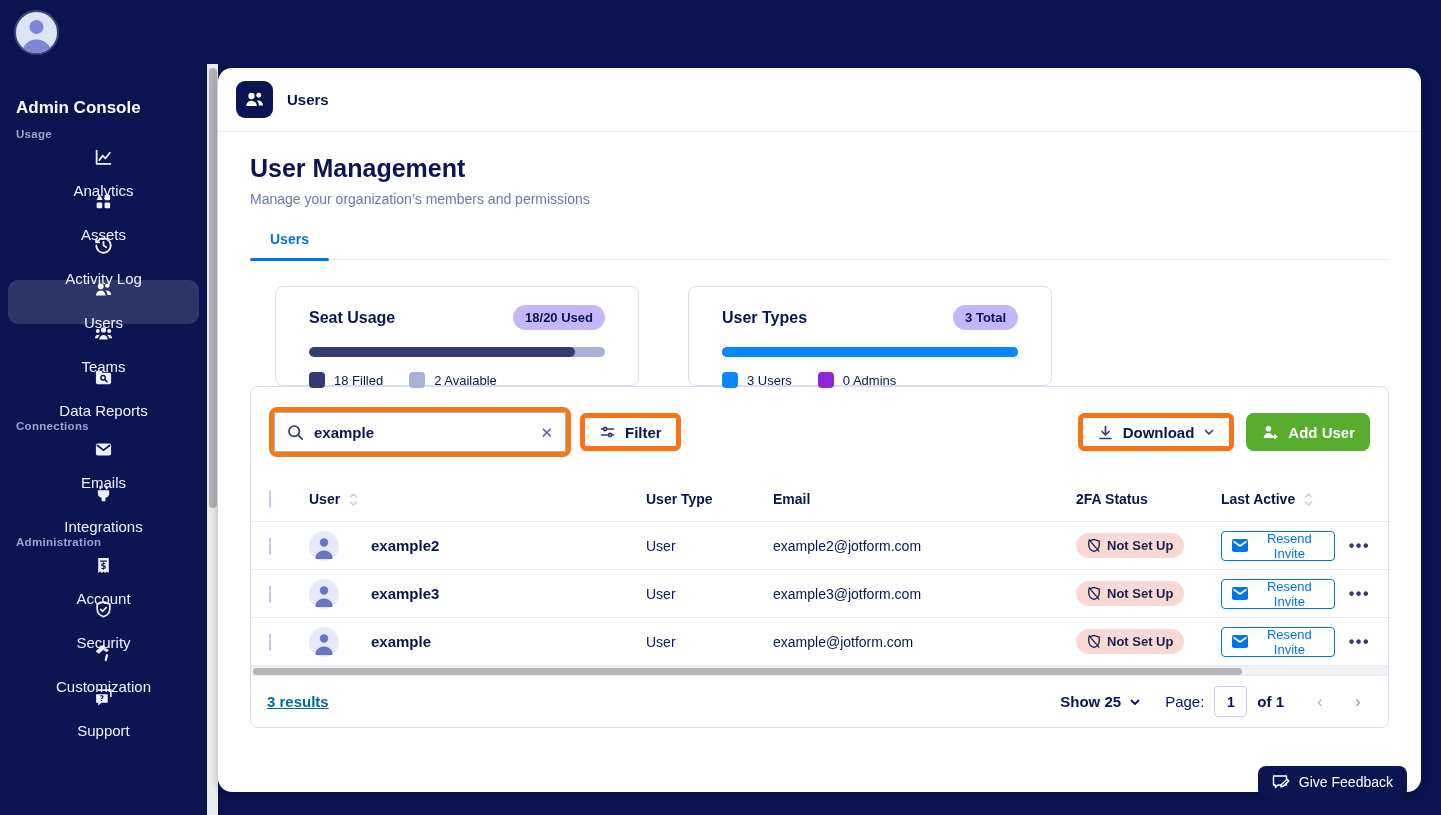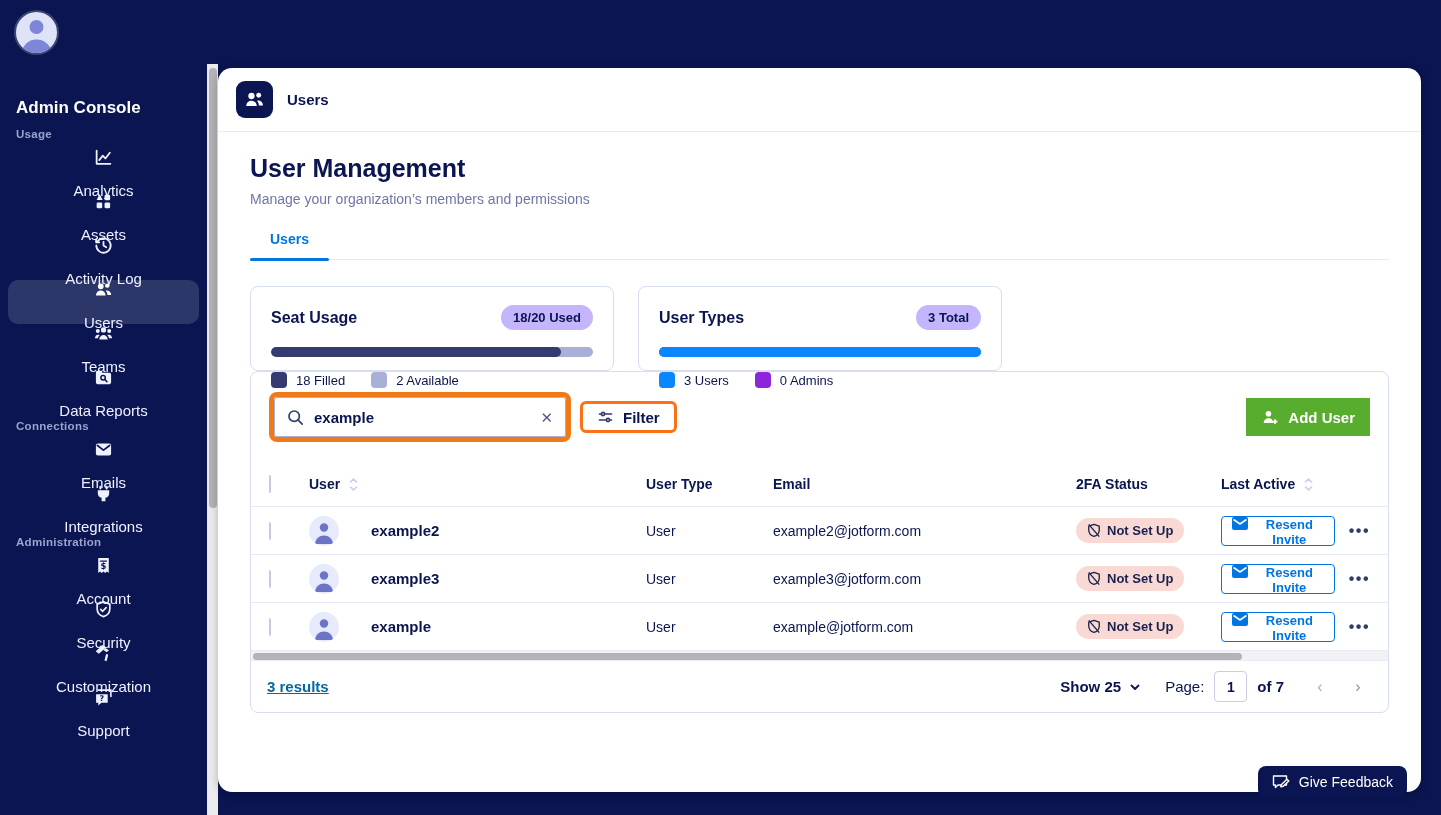--- a/index.html
+++ b/index.html
@@ -36,21 +36,21 @@
   .content { padding:22px 32px 0; }
   .page-title { font-size:25px; font-weight:800; color:#0a1551; }
   .page-subtitle { margin-top:8px; font-size:14px; color:#6f76a7; }
 
   .tabs { margin-top:24px; border-bottom:1px solid #e7eaf5; display:flex; }
   .tab { padding:0 20px 12px; font-size:14px; font-weight:700; color:#0075e3; position:relative; cursor:pointer; }
   .tab.active::after { content:""; position:absolute; left:0; right:0; bottom:-2px; height:3px; background:#0075e3; border-radius:2px; }
 
   
   .stats { margin-top:26px; display:flex; gap:24px; }
-  .stat-card { width:364px; height:85px; border:1px solid #d9ddf0; border-radius:8px; padding:18px 20px; }
+  .stat-card { width:364px; height:100px; border:1px solid #d9ddf0; border-radius:8px; padding:18px 33px;margin-left:25px; }
   .stat-head { display:flex; align-items:center; justify-content:space-between; }
   .stat-title { font-size:16px; font-weight:700; color:#0a1551; }
   .stat-badge { background:#c4b5fd; border-radius:999px; padding:5px 12px; font-size:13px; font-weight:600; color:#0a1551; }
   .bar { margin-top:17px; height:10px; border-radius:6px; overflow:hidden; }
   .bar-track-seat { background:#a9b0d6; }
   .bar-track-types { background:#0a86ff; }
   .bar-fill { height:100%; border-radius:6px; }
   .seat-fill { background:#343b70; }
   .legend { margin-top:15px; display:flex; gap:26px; align-items:center; }
   .legend-item { display:flex; align-items:center; gap:9px; font-size:13px; color:#0a1551; }
@@ -58,36 +58,36 @@
   .sw-filled { background:#343b70; } .sw-available { background:#a9b0d6; }
   .sw-users { background:#0a86ff; } .sw-admins { background:#8f25d8; }
 
   
   .table-card { border:1px solid #d9ddf0; border-radius:8px; width:1139px; }
   .toolbar { padding:20px 18px; display:flex; align-items:center; }
   .search-annotation { border:5px solid #ef7a17; border-radius:8px; }
   .search-box { width:292px; height:40px; background:#fff; border:1px solid #aab0d0; border-radius:3px; display:flex; align-items:center; padding:0 12px; gap:10px; }
   .search-box input { border:none; outline:none; flex:1; font-size:15px; font-weight:600; color:#0a1551; font-family:inherit; background:transparent; }
   .clear-x { color:#545b8c; font-size:15px; cursor:pointer; line-height:1; }
-  .btn-plain { display:flex; align-items:center; gap:9px; border:3px solid #f97316; border-radius:6px; background:#fff; height:32px; padding:0 14px; font-size:15px; font-weight:600; color:#0a1551; cursor:pointer; font-family:inherit; }
+  .btn-plain { display:flex; align-items:center; gap:9px; border:5px solid #f97316; border-radius:6px; background:#fff; height:38px; padding:0 14px; font-size:15px; font-weight:600; color:#0a1551; cursor:pointer; font-family:inherit; }
   .filter-btn { margin-left:9px; }
   .toolbar-right { margin-left:auto; display:flex; gap:12px; align-items:center; }
-  .btn-green { display:flex; align-items:center; gap:9px; background:#58ad2f; border:none; border-radius:0; height:38px; padding:0 15px; color:#fff; font-size:15px; font-weight:700; cursor:pointer; font-family:inherit; }
+  .btn-green { display:flex; align-items:center; gap:9px; background:#58ad2f; border:none; border-radius:8px; height:38px; padding:0 15px; color:#fff; font-size:15px; font-weight:700; cursor:pointer; font-family:inherit; }
 
   .grid-row { display:grid; grid-template-columns:40px 337px 127px 303px 145px 1fr; align-items:center; padding:0 18px; }
   .thead { height:44px; font-size:14px; font-weight:700; color:#0a1551; }
   .th { display:flex; align-items:center; gap:7px; }
   .trow { height:48px; border-top:1px solid #e8ebf5; font-size:14px; color:#0a1551; }
   .checkbox { width:18px; height:18px; border:1.5px solid #c5cae8; border-radius:4px; background:#fff; cursor:pointer; }
   .user-cell { display:flex; align-items:center; gap:32px; }
   .row-avatar { width:30px; height:30px; border-radius:50%; background:#e7eafb; display:flex; align-items:center; justify-content:center; overflow:hidden; }
   .user-name { font-size:15px; font-weight:700; }
   .tfa-badge { display:inline-flex; align-items:center; gap:6px; background:#f9d9d4; border-radius:999px; padding:5px 11px; font-size:13px; font-weight:700; color:#1b2050; }
   .actions-cell { display:flex; align-items:center; }
-  .resend-btn { display:flex; align-items:flex-start; gap:7px; border:1px solid #0075e3; background:#fff; border-radius:4px; height:30px; padding:0 10px; color:#0075e3; font-size:13px; font-weight:700; cursor:pointer; font-family:inherit; }
+  .resend-btn { display:flex; align-items:center; gap:7px; border:1px solid #0075e3; background:#fff; border-radius:4px; height:30px; padding:0 10px; color:#0075e3; font-size:13px; font-weight:400; cursor:pointer; font-family:inherit; }
   .dots { margin-left:14px; font-size:16px; font-weight:900; letter-spacing:1.5px; color:#343c6d; cursor:pointer; }
 
   .h-scrollbar { height:10px; background:#f2f2f4; border-top:1px solid #e8ebf5; position:relative; }
   .h-thumb { position:absolute; top:1.5px; left:2px; width:87%; height:7px; border-radius:4px; background:#b4b4b6; }
 
   .tfoot { height:52px; border-top:1px solid #e8ebf5; display:flex; align-items:center; padding:0 16px; }
   .results { font-size:15px; font-weight:600; color:#0369a1;text-decoration:underline; }
   .foot-right { margin-left:auto; display:flex; align-items:center; gap:10px; }
   .show-select { display:flex; align-items:center; gap:8px; font-size:15px; font-weight:600; color:#0a1551; cursor:pointer; }
   .page-label { font-size:15px; color:#0a1551; margin-left:14px; }
@@ -354,20 +354,33 @@
                     <path d="M2.5 5h12"></path>
                       <circle cx="6" cy="5" r="1.6" fill="#fff"></circle>
                     <path d="M2.5 11h12"></path>
                       <circle cx="11" cy="11" r="1.6" fill="#fff"></circle>
                   </svg>
                 </span>
                 <span>Filter</span>
               </button>
 
               <div class="toolbar-right">
+                <button class="btn-plain">
+                  <span>
+                    <svg width="17" height="17" viewBox="0 0 17 17" fill="none" stroke="#343c6d" stroke-width="1.7" stroke-linecap="round" stroke-linejoin="round">
+                      <path d="M8.5 2.5v8M5 7.5l3.5 3.5L12 7.5M3 14.5h11"></path>
+                    </svg>
+                  </span>
+                  <span>Download</span>
+                  <span>
+                    <svg width="12" height="12" viewBox="0 0 12 12" fill="none" stroke="#343c6d" stroke-width="1.7" stroke-linecap="round" stroke-linejoin="round">
+                      <path d="M2.5 4.5L6 8l3.5-3.5"></path>
+                    </svg>
+                  </span>
+                </button>
                 <button class="btn-green">
                   <span>
                     <svg width="18" height="18" viewBox="0 0 18 18" fill="#fff">
                       <circle cx="7.5" cy="5.8" r="2.8"></circle>
                         <path d="M2.6 15c.3-3.1 2.3-4.8 4.9-4.8s4.6 1.7 4.9 4.8z"></path>
                       <path d="M13.2 11.2h1.6v1.6h1.6v1.6h-1.6V16h-1.6v-1.6h-1.6v-1.6h1.6z"></path>
                     </svg>
                   </span>
                   <span>Add User</span>
                 </button>
@@ -529,21 +542,21 @@
                 <span class="show-select">
                   <span>Show 25</span>
                   <span>
                     <svg width="12" height="12" viewBox="0 0 12 12" fill="none" stroke="#0a1551" stroke-width="1.8" stroke-linecap="round" stroke-linejoin="round">
                         <path d="M2.5 4.5L6 8l3.5-3.5"></path>
                       </svg>
                   </span>
                 </span>
                 <span class="page-label">Page:</span>
                 <input class="page-input" value="1" style="">
-                <span class="of-label">of 7</span>
+                <span class="of-label">of 1</span>
                 <span class="pg-chev pg-prev">‹</span>
                 <span class="pg-chev pg-next">›</span>
               </div>
             </div>
 
           </div>
         </div>
       </div>
     </main>
   </div>

